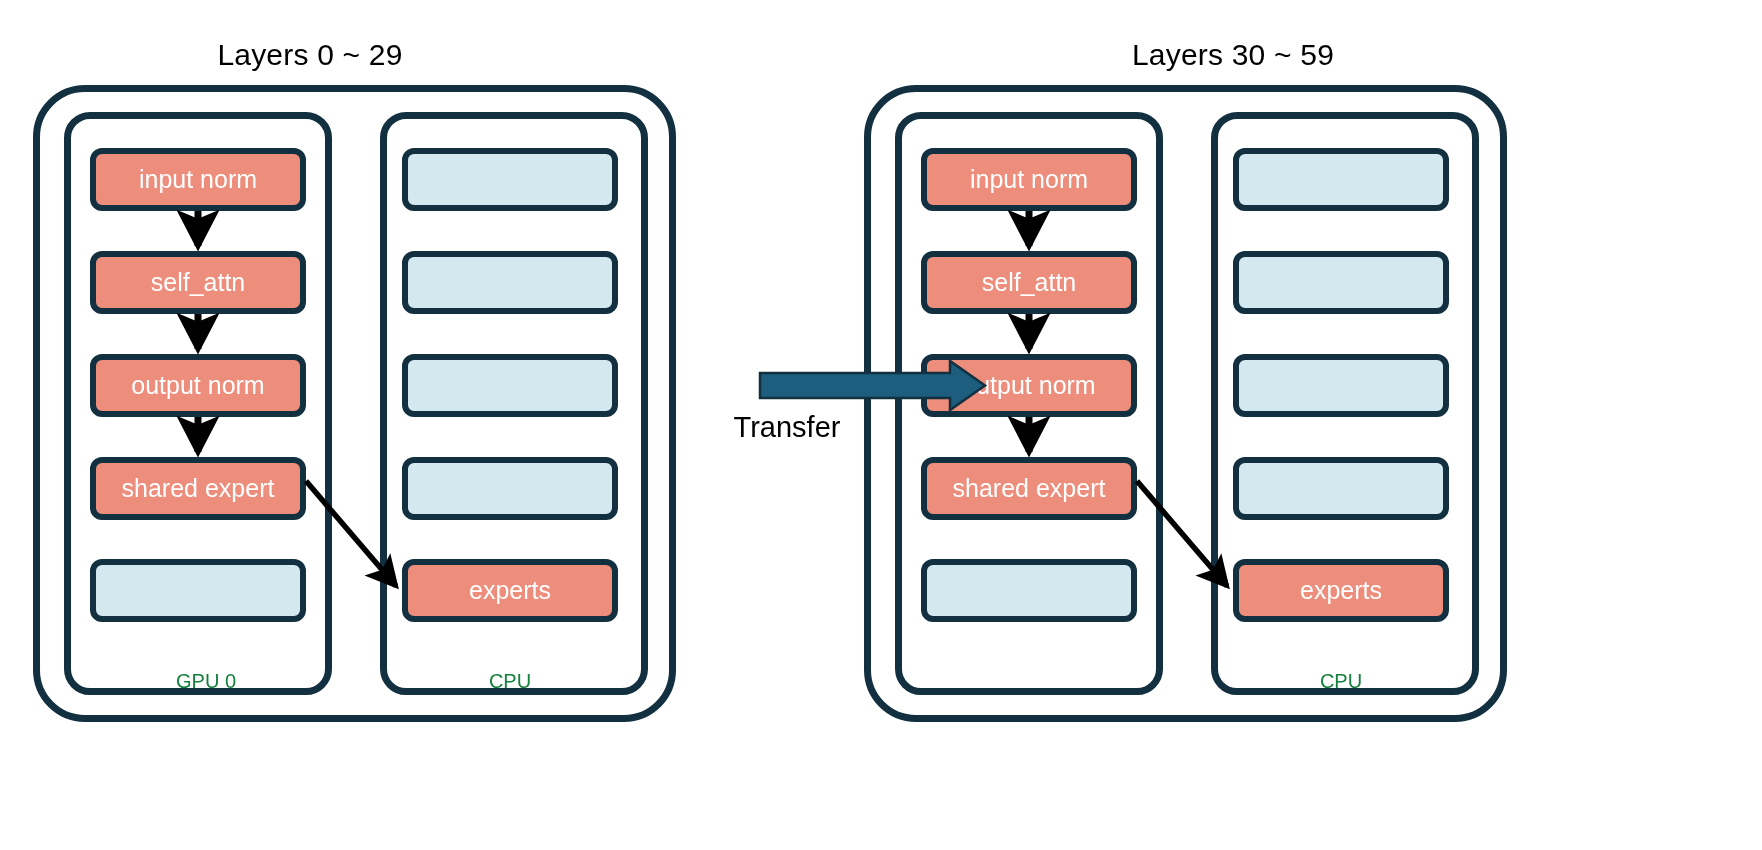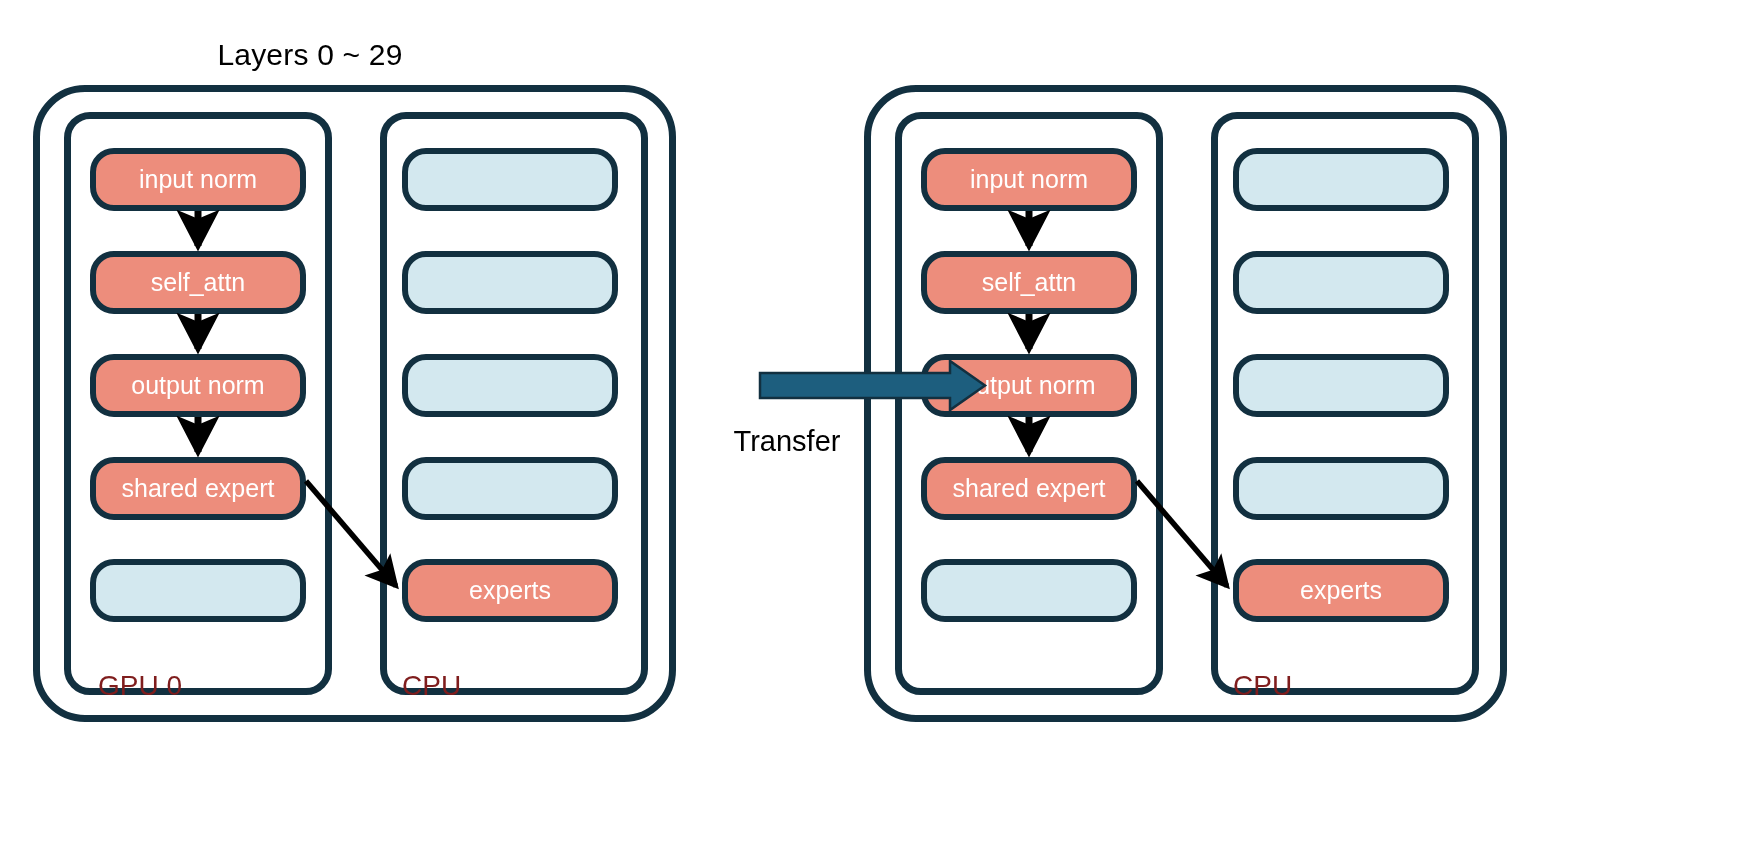--- a/index.html
+++ b/index.html
@@ -48,40 +48,41 @@
     border: 7px solid #123040;
     border-radius: 26px;
     background: #ffffff;
     box-sizing: border-box;
   }
 
   
   .blk {
     position: absolute;
     border: 6px solid #123040;
-    border-radius: 24px;
+    border-radius: 12px;
     box-sizing: border-box;
     display: flex;
     align-items: center;
     justify-content: center;
     font-size: 25px;
     color: #ffffff;
     white-space: nowrap;
     line-height: 1;
     text-align: center;
   }
   .blk.salmon { background: #ed8d7c; }
   .blk.blue   { background: #d3e8ef; color: transparent; }
 
   
   .dev-label {
     position: absolute;
-    font-size: 28px;
-    color: #7f1d1d;
+    font-size: 20px;
+    color: #15803d;
     white-space: nowrap;
+    text-align: center;
   }
 
   
   .transfer-label {
     position: absolute;
     font-size: 29px;
     color: #000000;
     line-height: 1.22;
     white-space: nowrap;
   }
@@ -116,24 +117,25 @@
 
   <div class="blk blue" style="left:402px; top:148px; width:216px; height:63px;"></div>
   <div class="blk blue" style="left:402px; top:251px; width:216px; height:63px;"></div>
   <div class="blk blue" style="left:402px; top:354px; width:216px; height:63px;"></div>
   <div class="blk blue" style="left:402px; top:457px; width:216px; height:63px;"></div>
   <div class="blk salmon" style="left:402px; top:559px; width:216px; height:63px;">experts</div>
 
   <div class="dev-label" style="left:98px; top:670px; width:216px;">GPU 0</div>
   <div class="dev-label" style="left:402px; top:670px; width:216px;">CPU</div>
 
-  <div class="transfer-label" style="left:697px; top:424px; width:180px; text-align:center;">
+  <div class="transfer-label" style="left:697px; top:410px; width:180px; text-align:center;">
     <div>Transfer</div>
   </div>
 
+  <div class="panel-title" style="left:1063px; top:38px; width:340px;">Layers 30 ~ 59</div>
 
   <div class="outer-box" style="left:864px; top:85px; width:643px; height:637px;"></div>
 
   <div class="col-box" style="left:895px; top:112px; width:268px; height:583px;"></div>
 
   <div class="blk salmon" style="left:921px; top:148px; width:216px; height:63px;">input norm</div>
   <div class="blk salmon" style="left:921px; top:251px; width:216px; height:63px;">self_attn</div>
   <div class="blk salmon" style="left:921px; top:354px; width:216px; height:63px;">output norm</div>
   <div class="blk salmon" style="left:921px; top:457px; width:216px; height:63px;">shared expert</div>
   <div class="blk blue" style="left:921px; top:559px; width:216px; height:63px;"></div>

